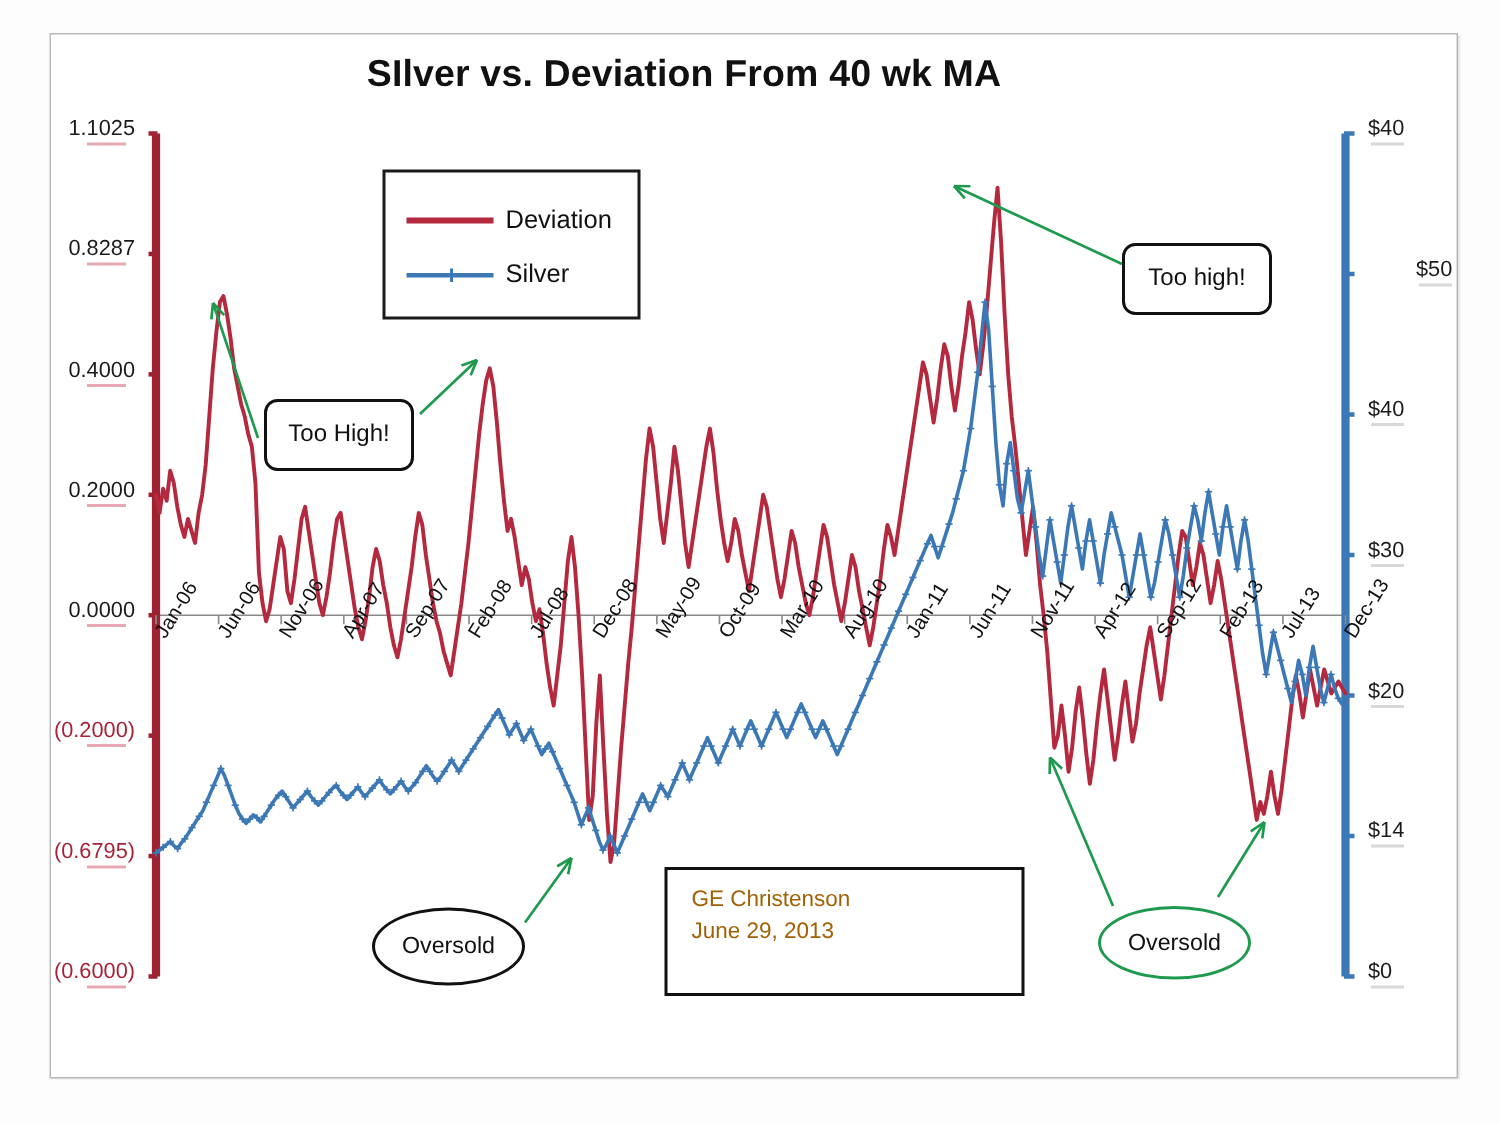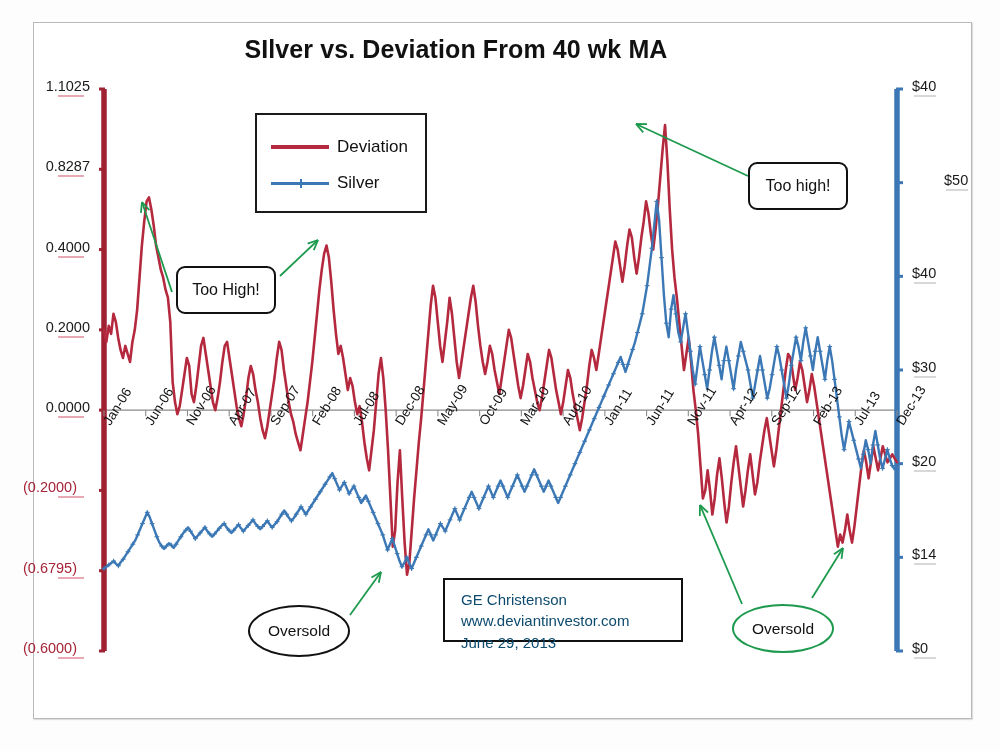--- a/index.html
+++ b/index.html
@@ -15,21 +15,21 @@
   #title{position:absolute;left:0;top:35px;width:888px;text-align:center;
          font-size:25px;font-weight:bold;color:#111;letter-spacing:.1px;padding-left:12px;}
 
   #plot{position:absolute;left:0;top:0;width:1000px;height:751px;}
 
   
   .ytick{position:absolute;font-size:14.5px;color:#1a1a1a;text-align:right;
          width:80px;font-weight:500;}
   .ytick .ul{display:block;height:2px;background:#e8a9b4;width:26px;
              margin:1px 6px 0 auto;}
-  .ytick.neg{color:#a52438;text-align:center;}
+  .ytick.neg{color:#a52438;}
   .rtick{position:absolute;font-size:14.5px;color:#1a1a1a;text-align:left;
          width:70px;font-weight:500;}
   .rtick .ul{display:block;height:2px;background:#d8d8d8;width:22px;margin:1px 0 0 2px;}
 
   
   .xtick{position:absolute;font-size:13.5px;color:#111;white-space:nowrap;
          transform-origin:left top;transform:rotate(-58deg);font-weight:500;}
 
   
   #legend{position:absolute;left:255px;top:113px;width:168px;height:96px;
@@ -44,23 +44,23 @@
   .legtxt{font-size:17px;color:#111;}
 
   
   .callout{position:absolute;border:2.2px solid #111;background:#fff;
            display:flex;align-items:center;justify-content:center;
            font-size:16px;color:#111;border-radius:9px;}
   .ellipse{position:absolute;border:2.2px solid #111;background:transparent;
            display:flex;align-items:center;justify-content:center;
            font-size:15.5px;color:#111;border-radius:50%;}
   .ellipse.green{border-color:#1e9a4e;}
-  #credit{position:absolute;left:443px;top:578px;width:240px;height:64px;
+  #credit{position:absolute;left:443px;top:578px;width:240px;height:86px;
           border:2.2px solid #111;background:#fff;padding:9px 17px 0 16px;
-          box-sizing:border-box;font-size:15px;line-height:1.42;color:#0c4a6e;}
+          box-sizing:border-box;font-size:15px;line-height:1.42;color:#a16207;}
 </style>
 </head>
 <body>
 
 <div id="page">
 
   <div id="frame"></div>
 
   <div id="title">SIlver vs. Deviation From 40 wk MA</div>
 
@@ -533,16 +533,15 @@
   <div class="callout" style="left:176px;top:266px;width:96px;height:44px">Too High!</div>
 
   <div class="callout" style="left:748px;top:162px;width:96px;height:44px">Too high!</div>
 
   <div class="ellipse" style="left:248px;top:605px;width:98px;height:48px">Oversold</div>
 
   <div class="ellipse green" style="left:732px;top:604px;width:98px;height:45px">Oversold</div>
 
   <div id="credit">
     <div>GE Christenson</div>
-    <div>www.deviantinvestor.com</div>
     <div>June 29, 2013</div>
   </div>
 </div>
 
 </body></html>

